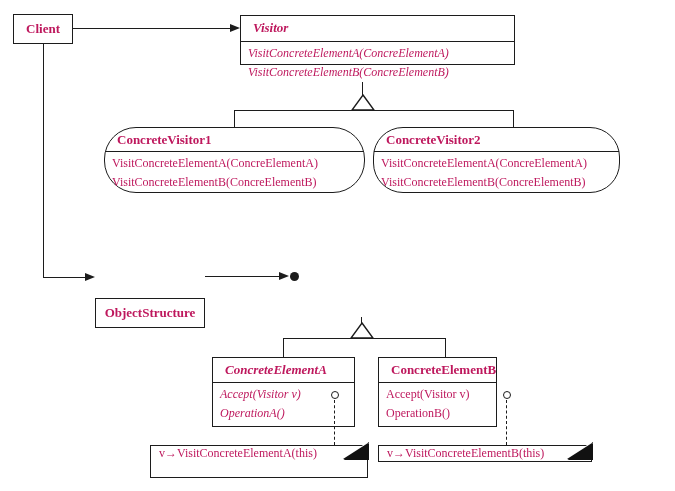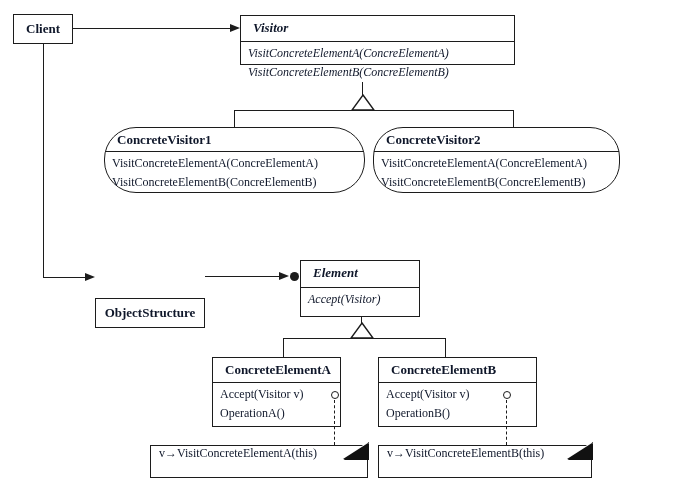--- a/index.html
+++ b/index.html
@@ -1,44 +1,44 @@
 <!DOCTYPE html>
 <html><head>
 <meta charset="utf-8">
 <style>
   html,body{margin:0;padding:0;background:#ffffff;}
   #canvas{
     position:relative;width:675px;height:491px;background:#ffffff;
-    font-family:"Liberation Serif","DejaVu Serif",serif;color:#0f172a;overflow:hidden;
+    font-family:"Liberation Serif","DejaVu Serif",serif;color:#be185d;overflow:hidden;
   }
   
   .ubox{position:absolute;background:#ffffff;border:1.4px solid #1c1c1c;box-sizing:border-box;}
   .utitle{font-weight:bold;font-size:13px;padding:4px 6px 2px 12px;box-sizing:border-box;white-space:nowrap;}
   .udiv{border-bottom:1.4px solid #1c1c1c;}
   .umeth{font-size:12px;padding:3px 4px 0 7px;line-height:16px;box-sizing:border-box;white-space:nowrap;}
   .it{font-style:italic;}
   .single{display:flex;align-items:center;justify-content:center;font-weight:bold;font-size:13px;}
   
   #box-client{left:13px;top:14px;width:60px;height:30px;}
   #box-visitor{left:240px;top:15px;width:275px;height:50px;}
   #box-visitor .utitle{height:26px;}
   #box-cv1{left:104px;top:127px;width:261px;height:66px;border-radius:32px;}
   #box-cv2{left:373px;top:127px;width:247px;height:66px;border-radius:30px;}
   .cv-title{height:24px;}
   #box-objstr{left:95px;top:262px;width:110px;height:30px;margin-top:36px;}
   #box-element{left:300px;top:260px;width:120px;height:57px;}
   #box-element .utitle{height:27px;}
-  #box-cea{left:212px;top:357px;width:129px;height:70px;}
-  #box-ceb{left:378px;top:357px;width:159px;height:70px;}
+  #box-cea{left:212px;top:357px;width:143px;height:70px;font-style:italic;}
+  #box-ceb{left:378px;top:357px;width:119px;height:70px;}
   .ce-title{height:25px;}
   
   .note{position:absolute;background:#ffffff;border:1.2px solid #1c1c1c;box-sizing:border-box;
         font-size:12px;display:flex;padding-left:8px;white-space:nowrap;}
   #note-a{left:150px;top:445px;width:218px;height:33px;}
-  #note-b{left:378px;top:445px;width:214px;height:33px;}
+  #note-b{left:378px;top:445px;width:214px;height:17px;}
   .fold{position:absolute;top:-6px;right:-3px;width:30px;height:21px;}
   
   .hline,.vline{position:absolute;background:#1c1c1c;}
   .hline{height:1.4px;}
   .vline{width:1.4px;}
   .arrow-r{position:absolute;width:0;height:0;border-top:4px solid transparent;
            border-bottom:4px solid transparent;border-left:10px solid #1c1c1c;}
   .dashv{position:absolute;width:0;border-left:1.6px dashed #1c1c1c;}
   .ocircle{position:absolute;width:8px;height:8px;border:1.4px solid #1c1c1c;border-radius:50%;
            background:#ffffff;box-sizing:border-box;}
@@ -69,24 +69,20 @@
   <div class="ubox" id="box-cv2">
     <div class="utitle udiv cv-title">ConcreteVisitor2</div>
     <div class="umeth">VisitConcreteElementA(ConcreElementA)</div>
     <div class="umeth">VisitConcreteElementB(ConcreElementB)</div>
   </div>
 
   <div class="ubox single" id="box-objstr">
     <span>ObjectStructure</span>
   </div>
 
-  <div class="ubox" id="box-element">
-    <div class="utitle udiv it">Element</div>
-    <div class="umeth it">Accept(Visitor)</div>
-  </div>
 
   <div class="ubox" id="box-cea">
     <div class="utitle udiv ce-title">ConcreteElementA</div>
     <div class="umeth">Accept(Visitor v)</div>
     <div class="umeth">OperationA()</div>
   </div>
 
   <div class="ubox" id="box-ceb">
     <div class="utitle udiv ce-title">ConcreteElementB</div>
     <div class="umeth">Accept(Visitor v)</div>

